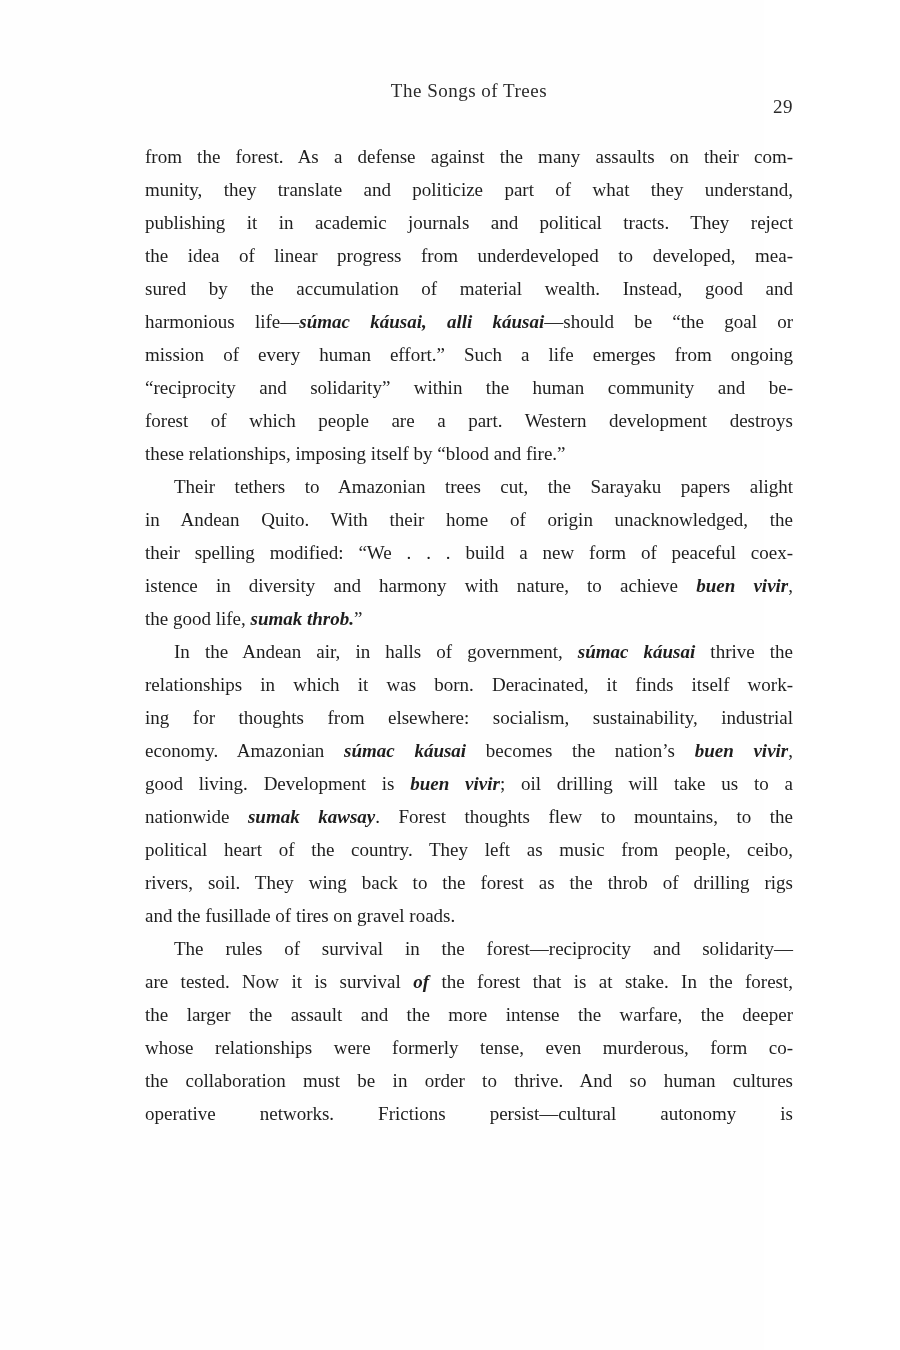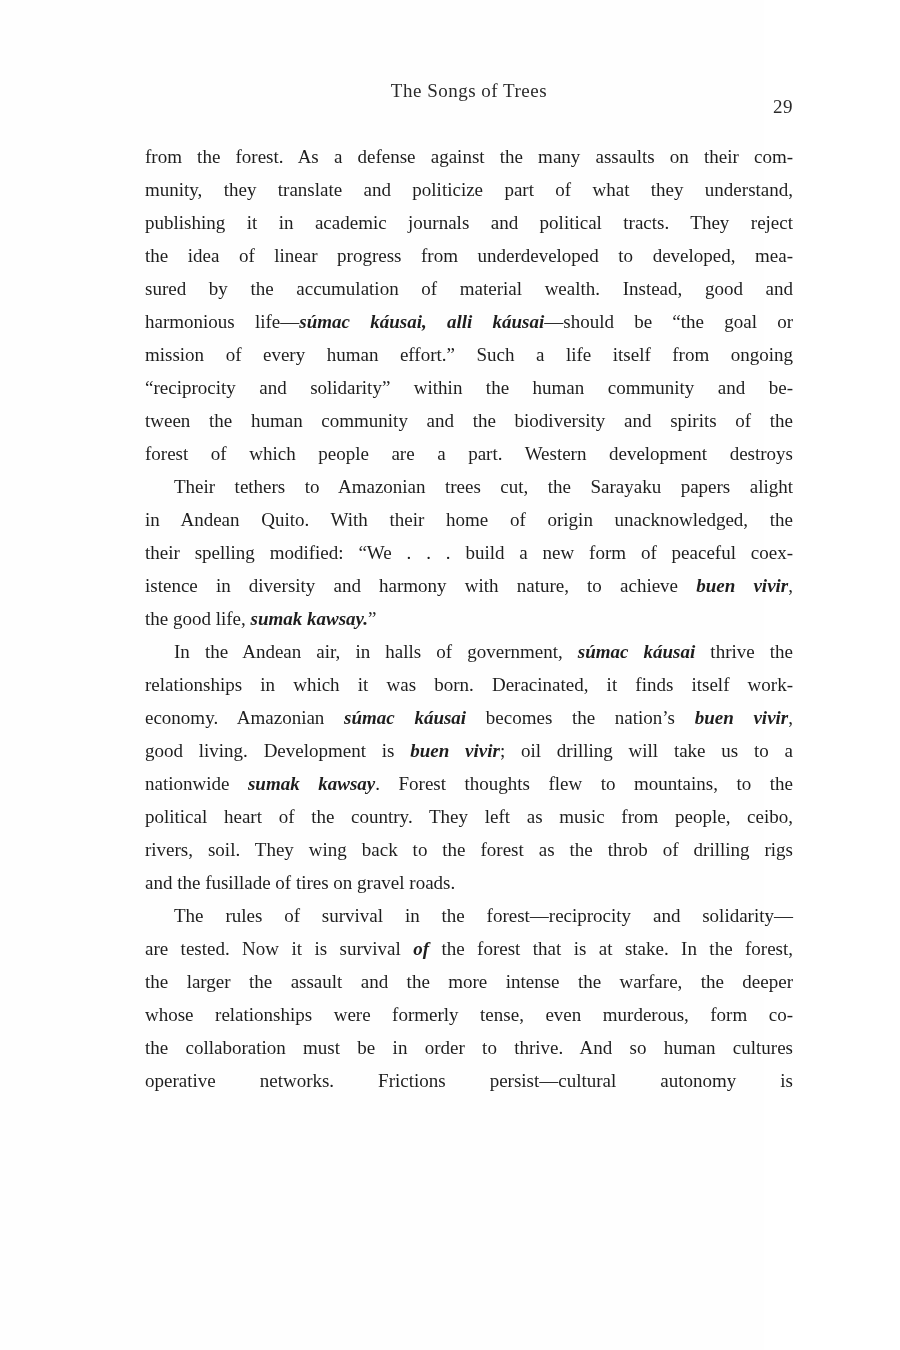--- a/index.html
+++ b/index.html
@@ -25,35 +25,36 @@
     <span class="page-number">29</span>
   </div>
   <div class="text-block" id="text-block">
       <div>
         <span class="line"><span>from the forest. As a defense against the many assaults on their com-</span></span>
         <span class="line"><span>munity, they translate and politicize part of what they understand,</span></span>
         <span class="line"><span>publishing it in academic journals and political tracts. They reject</span></span>
         <span class="line"><span>the idea of linear progress from underdeveloped to developed, mea-</span></span>
         <span class="line"><span>sured by the accumulation of material wealth. Instead, good and</span></span>
         <span class="line"><span>harmonious life—</span><i>súmac káusai, alli káusai</i><span>—should be “the goal or</span></span>
-        <span class="line"><span>mission of every human effort.” Such a life itself from ongoing</span></span>
+        <span class="line"><span>mission of every human effort.” Such a life emerges from ongoing</span></span>
         <span class="line"><span>“reciprocity and solidarity” within the human community and be-</span></span>
-        <span class="line"><span>tween the human community and the biodiversity and spirits of the</span></span>
         <span class="line"><span>forest of which people are a part. Western development destroys</span></span>
+        <span class="line last"><span>these relationships, imposing itself by “blood and fire.”</span></span>
       </div>
       <div>
         <span class="line indent"><span>Their tethers to Amazonian trees cut, the Sarayaku papers alight</span></span>
         <span class="line"><span>in Andean Quito. With their home of origin unacknowledged, the</span></span>
         <span class="line"><span>their spelling modified: “We . . . build a new form of peaceful coex-</span></span>
         <span class="line"><span>istence in diversity and harmony with nature, to achieve </span><i>buen vivir</i><span>,</span></span>
-        <span class="line last"><span>the good life, </span><i>sumak kawsay.</i><span>”</span></span>
+        <span class="line last"><span>the good life, </span><i>sumak throb.</i><span>”</span></span>
       </div>
       <div>
         <span class="line indent"><span>In the Andean air, in halls of government, </span><i>súmac káusai</i><span> thrive the</span></span>
         <span class="line"><span>relationships in which it was born. Deracinated, it finds itself work-</span></span>
+        <span class="line"><span>ing for thoughts from elsewhere: socialism, sustainability, industrial</span></span>
         <span class="line"><span>economy. Amazonian </span><i>súmac káusai</i><span> becomes the nation’s </span><i>buen vivir</i><span>,</span></span>
         <span class="line"><span>good living. Development is </span><i>buen vivir</i><span>; oil drilling will take us to a</span></span>
         <span class="line"><span>nationwide </span><i>sumak kawsay</i><span>. Forest thoughts flew to mountains, to the</span></span>
         <span class="line"><span>political heart of the country. They left as music from people, ceibo,</span></span>
         <span class="line"><span>rivers, soil. They wing back to the forest as the throb of drilling rigs</span></span>
         <span class="line last"><span>and the fusillade of tires on gravel roads.</span></span>
       </div>
       <div>
         <span class="line indent"><span>The rules of survival in the forest—reciprocity and solidarity—</span></span>
         <span class="line"><span>are tested. Now it is survival </span><i>of</i><span> the forest that is at stake. In the forest,</span></span>

